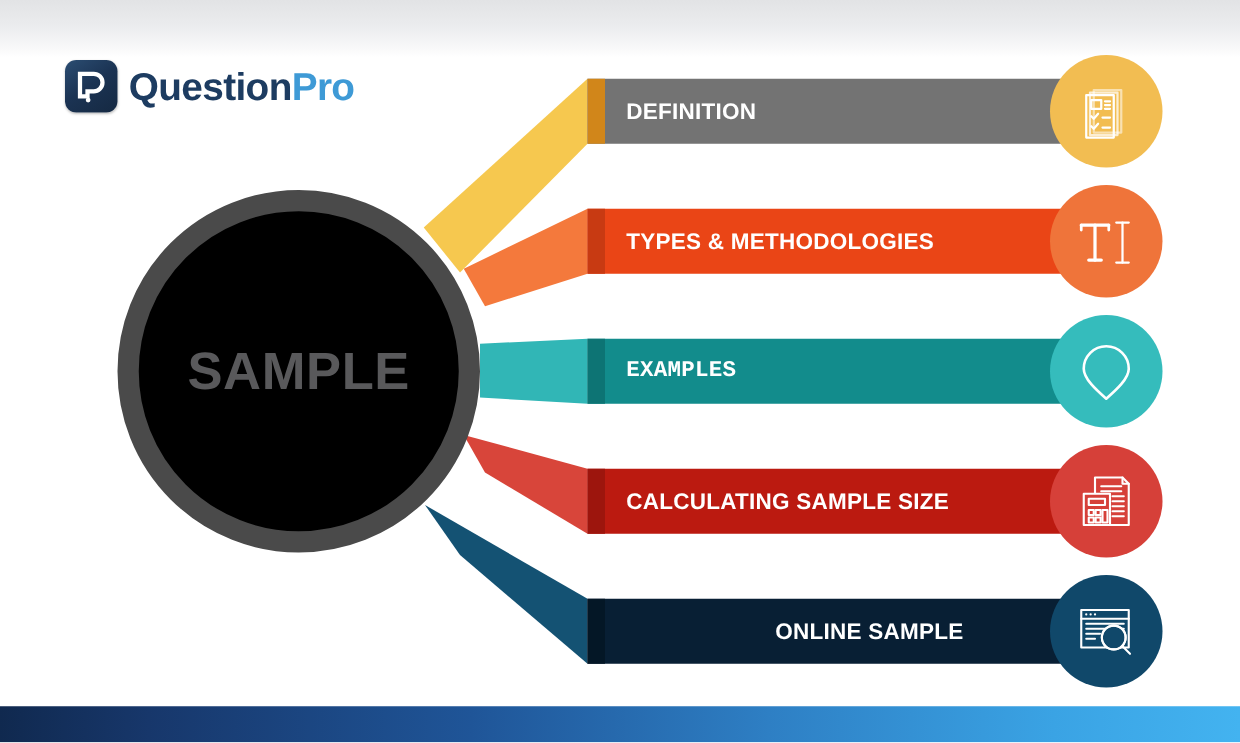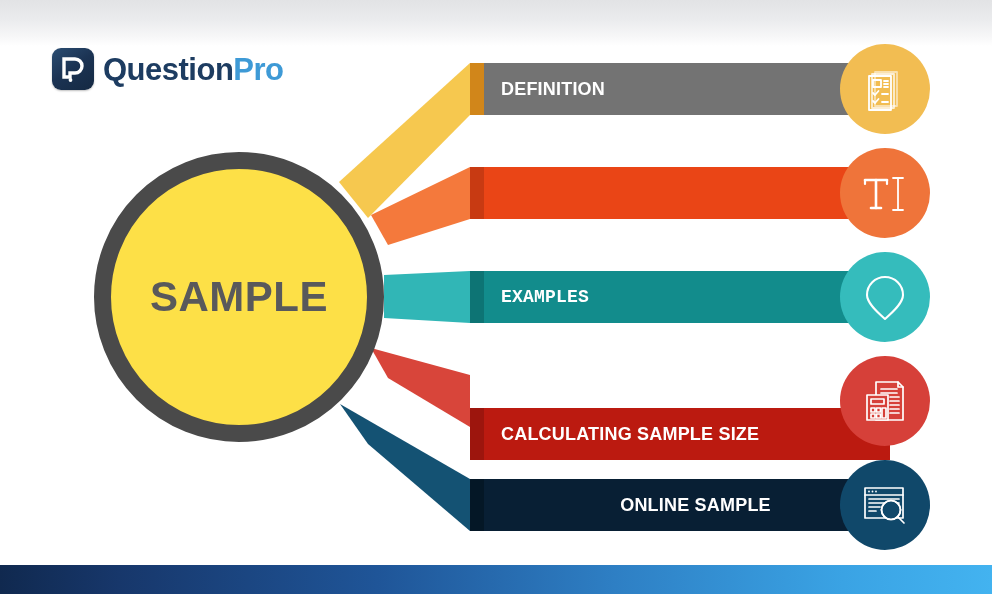--- a/index.html
+++ b/index.html
@@ -68,21 +68,21 @@
   
   #center-circle {
     position: absolute;
     left: 94px;
     top: 152px;
     width: 290px;
     height: 290px;
     border-radius: 50%;
     border: 17px solid #4a4a4a;
     box-sizing: border-box;
-    background: #fde047;
+    background: #000000;
     display: flex;
     align-items: center;
     justify-content: center;
     z-index: 5;
   }
   #center-label {
     font-size: 42px;
     font-weight: bold;
     color: #59595b;
     letter-spacing: 0.5px;
@@ -196,20 +196,21 @@
             <path d="M21 37 H27"></path>
           </g>
         </svg>
       </span>
     </div>
   </div>
 
   <div class="row" style="top:167px;">
     <div class="bar" style="background:#ea4516;">
       <div class="bar-cap" style="background:#c83a12;"></div>
+      <span class="bar-label">TYPES &amp; METHODOLOGIES</span>
     </div>
     <div class="icon-circle" style="background:#ef743a;">
       <span>
         <svg width="50" height="48" viewBox="0 0 50 48" aria-hidden="true">
           <g fill="none" stroke="#ffffff" stroke-linecap="round">
             <path d="M5 11 H27" stroke-width="2.6"></path>
             <path d="M16 11 V39" stroke-width="2.6"></path>
             <path d="M11 39 H21" stroke-width="2.6"></path>
             <path d="M5 11 V15 M27 11 V15" stroke-width="2.2"></path>
             <path d="M38 9 V41" stroke-width="1.8"></path>
@@ -228,21 +229,21 @@
     <div class="icon-circle" style="background:#35bcbc;">
       <span>
         <svg width="44" height="50" viewBox="0 0 44 50" aria-hidden="true">
           <path d="M22 5 C12 5 4 13 4 23 C4 31 14 40 22 47 C30 40 40 31 40 23 C40 13 32 5 22 5 Z" fill="none" stroke="#ffffff" stroke-width="2.1" stroke-linejoin="round"></path>
         </svg>
       </span>
     </div>
   </div>
 
   <div class="row" style="top:375px;">
-    <div class="bar" style="background:#bb1a10;margin-top:33px;">
+    <div class="bar" style="background:#bb1a10;">
       <div class="bar-cap" style="background:#9d150d;"></div>
       <span class="bar-label">CALCULATING SAMPLE SIZE</span>
     </div>
     <div class="icon-circle" style="background:#d64039;">
       <span>
         <svg width="50" height="48" viewBox="0 0 50 48" aria-hidden="true">
           <g fill="none" stroke="#ffffff" stroke-width="1.7" stroke-linejoin="round" stroke-linecap="round">
             <path d="M16 5 H38 L43 10 V43 H16 Z"></path>
             <path d="M38 5 V10 H43"></path>
             <path d="M21 12 H37 M21 16 H37 M30 20 H39 M30 24 H39 M30 28 H39 M30 32 H39 M30 36 H39"></path>

